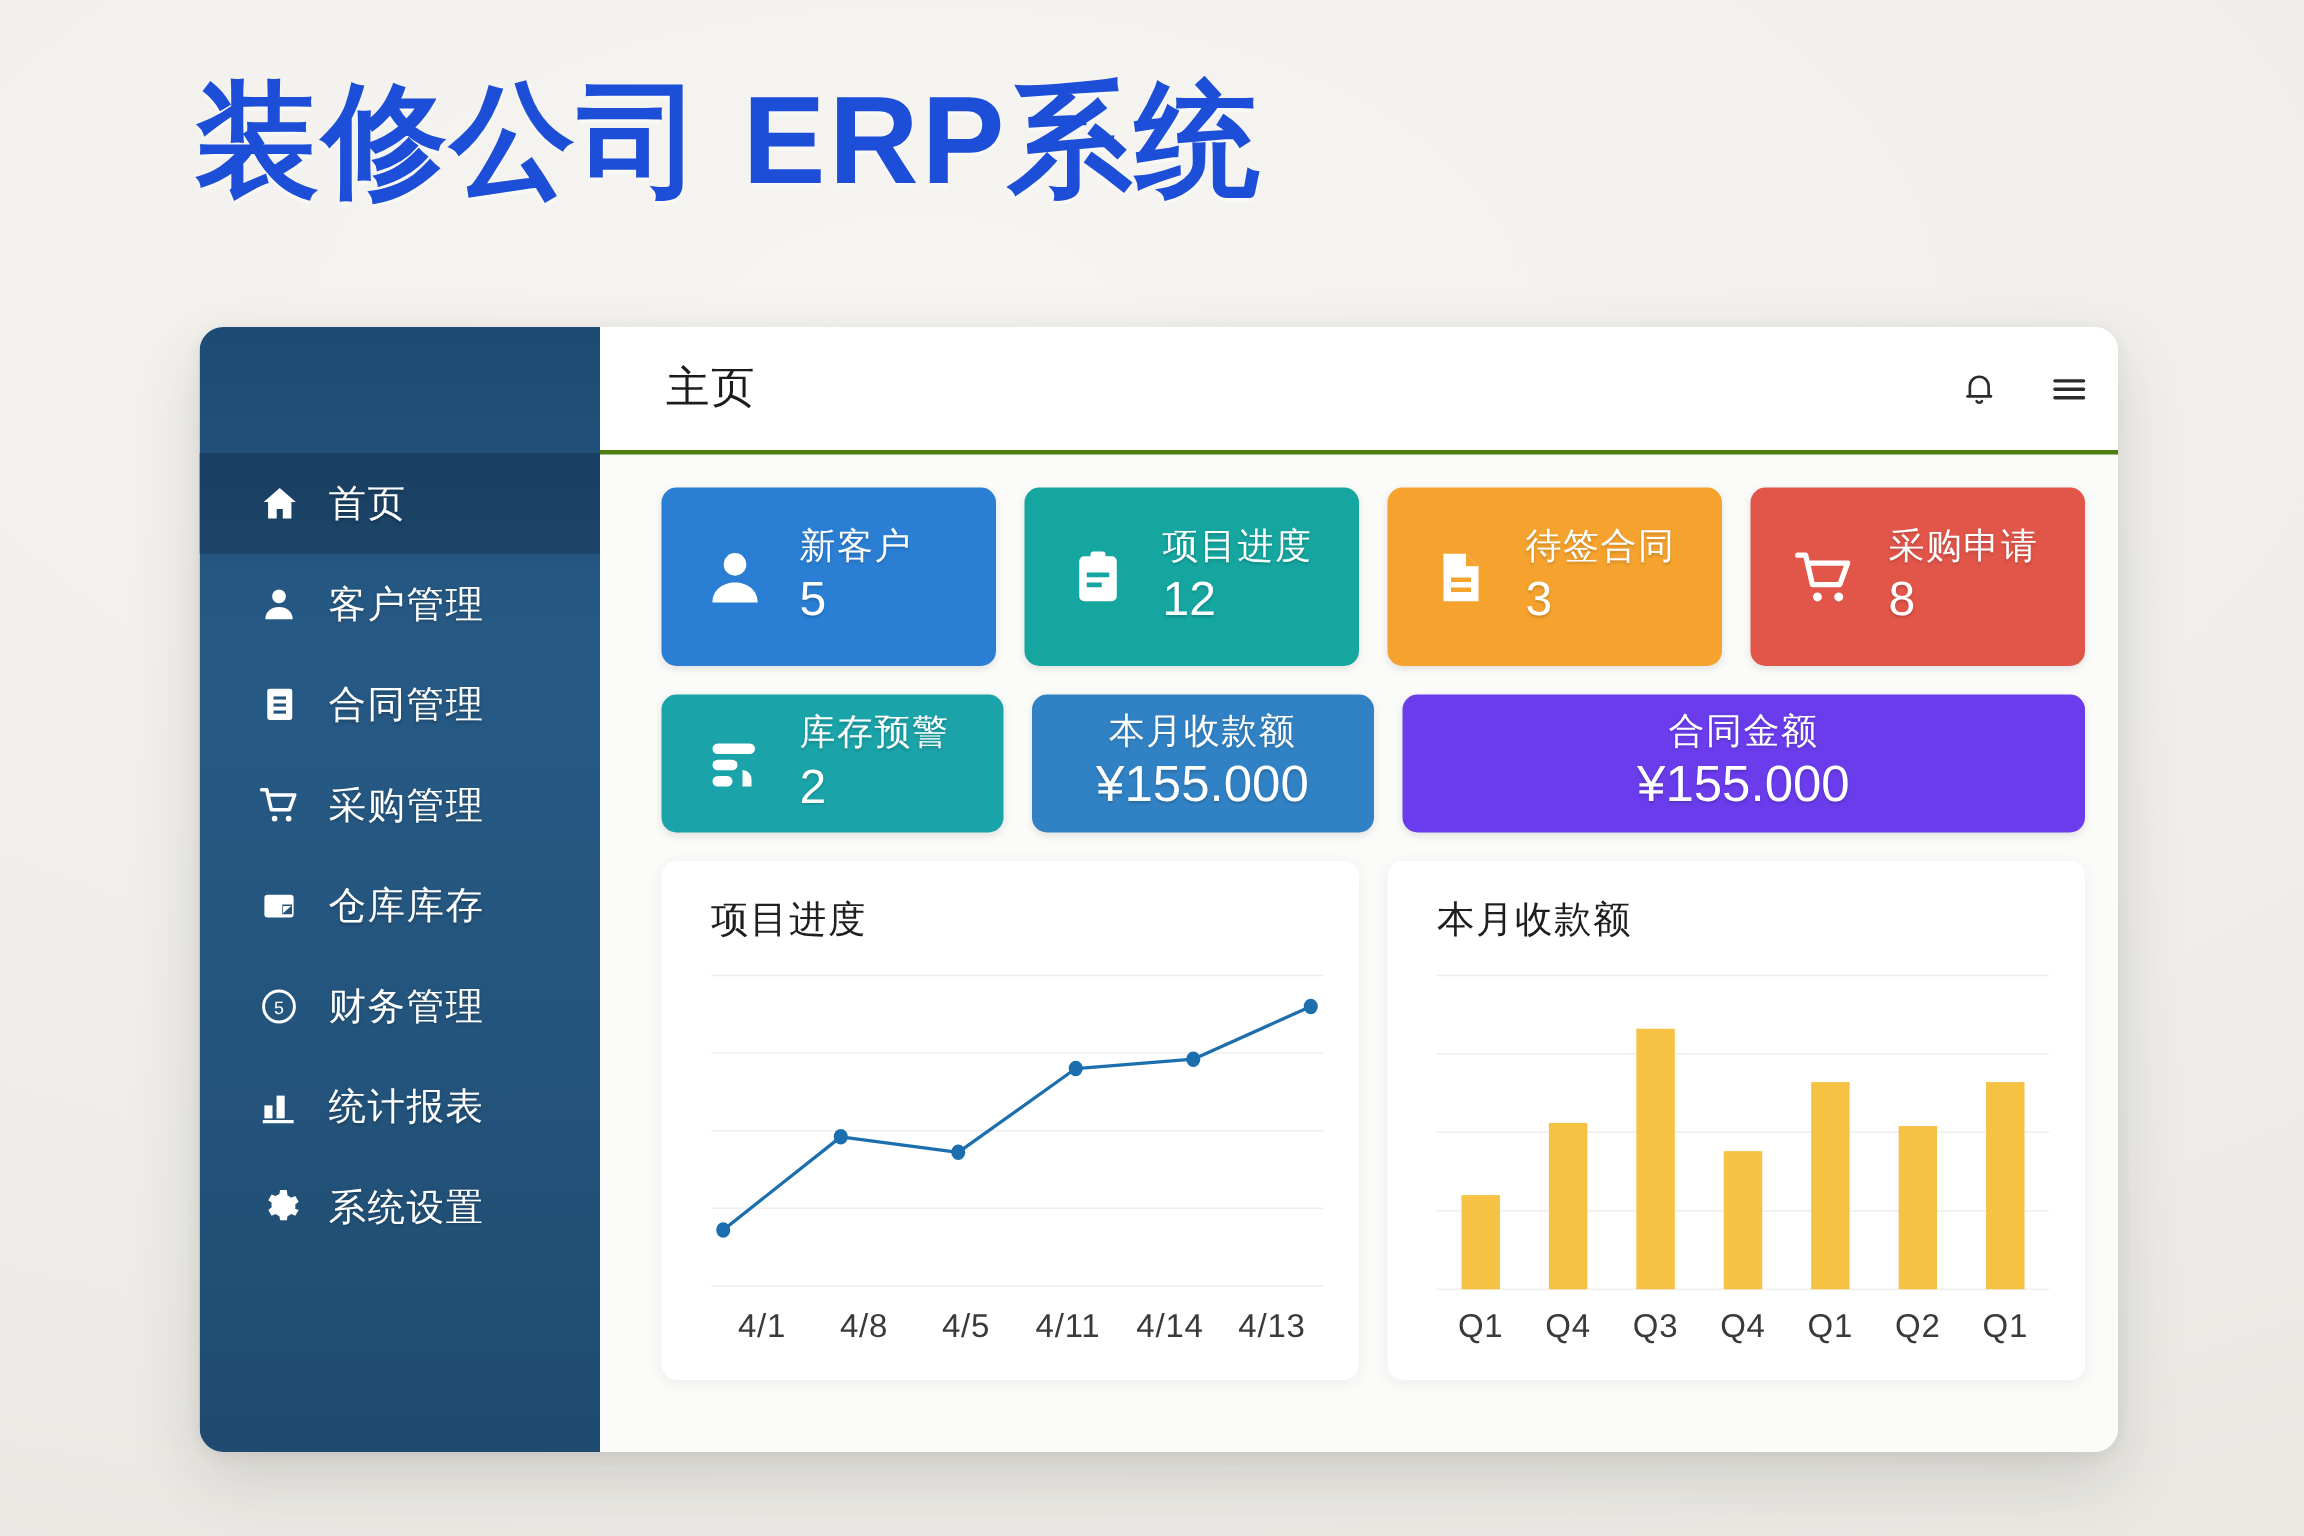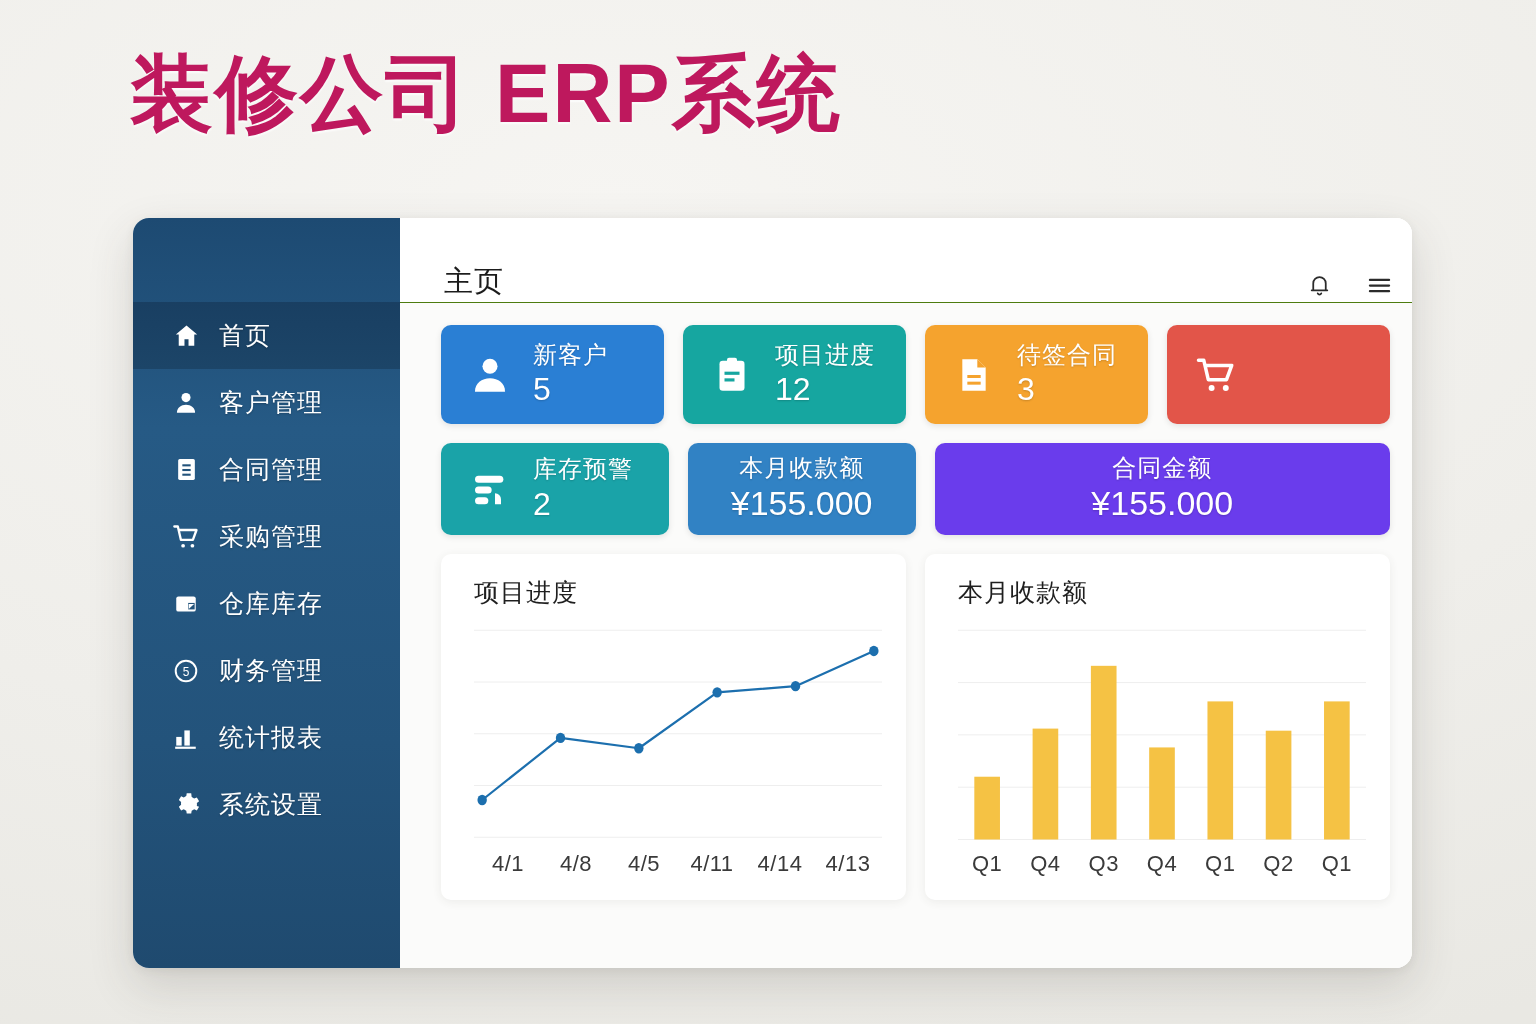--- a/index.html
+++ b/index.html
@@ -22,21 +22,21 @@
       radial-gradient(120% 90% at 40% 20%, #f6f5f2 0%, #efeeea 60%, #e9e8e3 100%);
     pointer-events: none;
   }
 
   .page-title {
     position: absolute;
     left: 130px;
     top: 52px;
     font-size: 83px;
     font-weight: 700;
-    color: #be185d;
+    color: #1d4ed8;
     letter-spacing: 2px;
     line-height: 1;
     text-shadow: 0 2px 2px rgba(255,255,255,0.85), 0 1px 0 rgba(0,0,0,0.06);
     white-space: nowrap;
   }
 
   
   .app-window {
     position: absolute;
     left: 133px;
@@ -96,24 +96,24 @@
     display: flex;
     flex-direction: column;
     background: #fbfbfa;
     min-width: 0;
   }
   .topbar {
     height: 85px;
     flex: 0 0 85px;
     background: #ffffff;
     display: flex;
-    align-items: flex-end;
+    align-items: center;
     padding: 0 16px 0 44px;
     box-sizing: border-box;
-    border-bottom: 1px solid #4d7c0f;
+    border-bottom: 3px solid #4d7c0f;
   }
   .topbar-title {
     font-size: 29px;
     color: #1c1c1c;
     font-weight: 400;
     letter-spacing: 1px;
   }
   .topbar-actions {
     margin-left: auto;
     display: flex;
@@ -138,21 +138,21 @@
 
   
   .stat-grid {
     display: grid;
     grid-template-columns: repeat(4, 1fr);
     gap: 19px;
     margin-bottom: 19px;
   }
   .stat-card {
     border-radius: 10px;
-    height: 99px;
+    height: 119px;
     display: flex;
     align-items: center;
     padding: 0 0 0 26px;
     box-sizing: border-box;
     color: #fff;
     box-shadow: 0 2px 6px rgba(0,0,0,0.10);
     cursor: pointer;
   }
   .stat-card.centered {
     justify-content: center;
@@ -397,20 +397,24 @@
           </span>
         </div>
 
         <div class="stat-card" style="background:#e25549">
           <span class="stat-ico">
             <svg viewBox="0 0 24 24" width="42" height="42" fill="none" stroke="#ffffff" stroke-width="2" stroke-linecap="round" stroke-linejoin="round">
                 <path d="M2 3.5h3l2.6 11.2h10.4L21 6.5H6"></path>
                 <circle cx="9.5" cy="19.4" r="1.7" fill="#ffffff" stroke="none"></circle>
                 <circle cx="17.6" cy="19.4" r="1.7" fill="#ffffff" stroke="none"></circle>
               </svg>
+          </span>
+          <span class="stat-text">
+            <span class="stat-label">采购申请</span>
+            <span class="stat-value">8</span>
           </span>
         </div>
       </div>
 
       <div class="stat-grid row2">
 
         <div class="stat-card" style="background:#1aa3a8">
           <span class="stat-ico">
             <svg viewBox="0 0 24 24" width="40" height="40" fill="#ffffff">
                 <rect x="3" y="4" width="17" height="4.2" rx="2.1"></rect>

